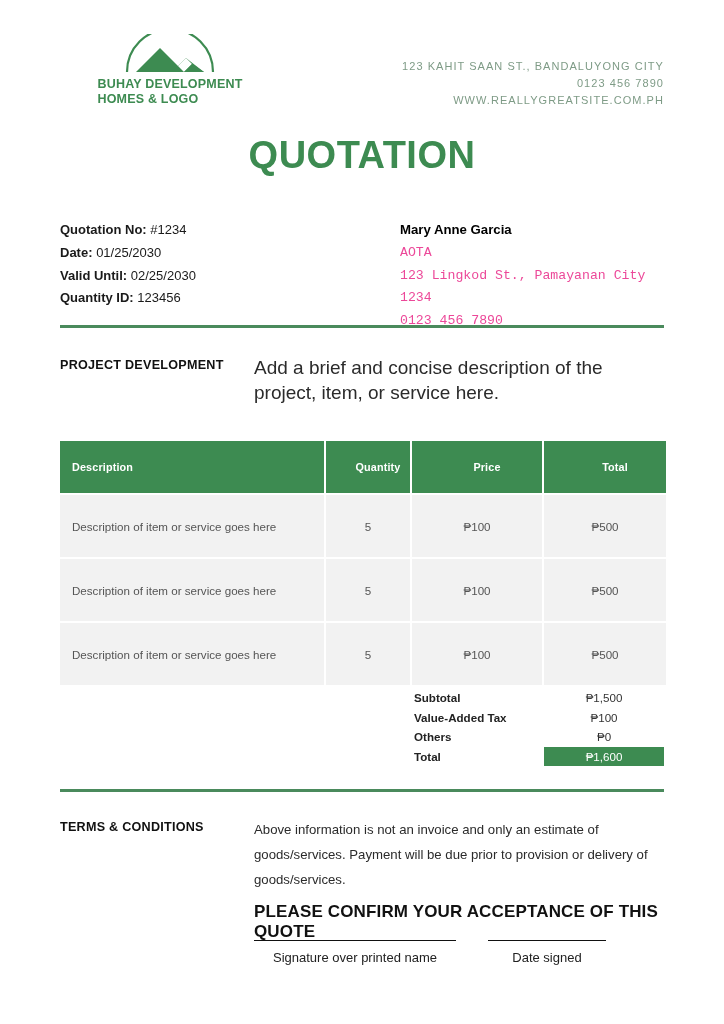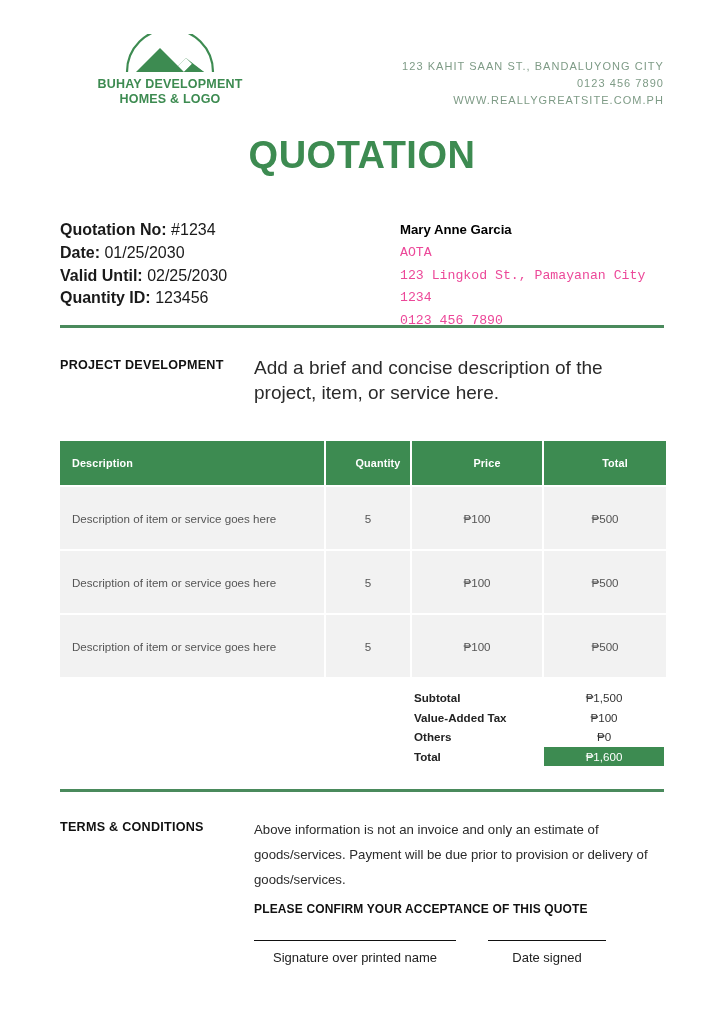--- a/index.html
+++ b/index.html
@@ -41,21 +41,21 @@
   }
 
   .brand-mark {
     width: 96px;
     height: 40px;
     display: block;
   }
 
   .brand-name {
     margin-top: 3px;
-    text-align: center;
+    text-align: left;
     color: #3d8b51;
     font-weight: bold;
     font-size: 12.5px;
     letter-spacing: 0.2px;
     line-height: 14.5px;
   }
 
   .contact {
     text-align: right;
     color: #7e9b86;
@@ -84,21 +84,21 @@
     top: 219px;
     left: 60px;
     right: 60px;
     display: flex;
   }
 
   .meta-left { width: 340px; }
   .meta-right { flex: 1; }
 
   .meta-line {
-    font-size: 16px;
+    font-size: 13px;
     line-height: 22.8px;
     color: #1a1a1a;
   }
   .meta-line .k { font-weight: bold; }
 
   .client-name {
     font-size: 13.2px;
     line-height: 22.8px;
     font-weight: bold;
     color: #000000;
@@ -165,21 +165,21 @@
   .c-qty  { flex: 0 0 84px; }
   .c-price{ flex: 0 0 130px; }
   .c-total{ flex: 0 0 122px; }
 
   .thead .cell {
     background: #3d8b51;
     color: #ffffff;
     font-size: 10.8px;
     font-weight: bold;
     letter-spacing: 0.15px;
-    height: 44px;
+    height: 52px;
     display: flex;
     align-items: center;
   }
   .thead .c-desc { justify-content: flex-start; padding-left: 12px; }
   .thead .c-qty,
   .thead .c-price,
   .thead .c-total { justify-content: center; padding-left: 20px; }
 
   .tbody .cell {
     background: #f2f2f2;
@@ -240,21 +240,21 @@
     line-height: 25px;
     color: #2b2b2b;
     max-width: 402px;
   }
 
   
   .accept {
     position: absolute;
     top: 902px;
     left: 254px;
-    font-size: 12px;
+    font-size: 17px;
     font-weight: bold;
     letter-spacing: 0.15px;
     color: #111111;
   }
 
   .signatures {
     position: absolute;
     top: 940px;
     left: 254px;
     display: flex;

